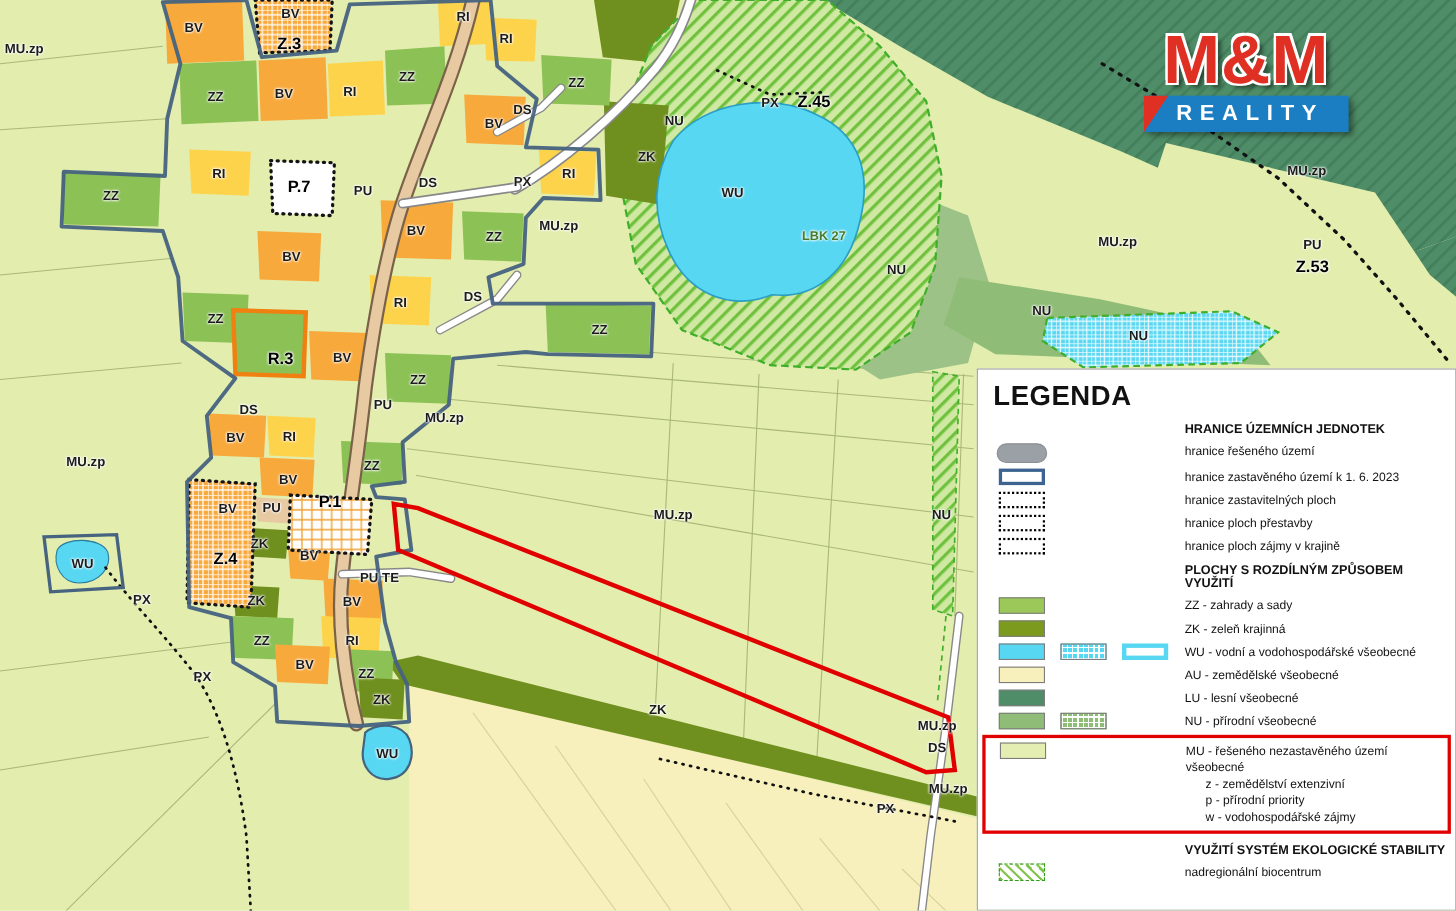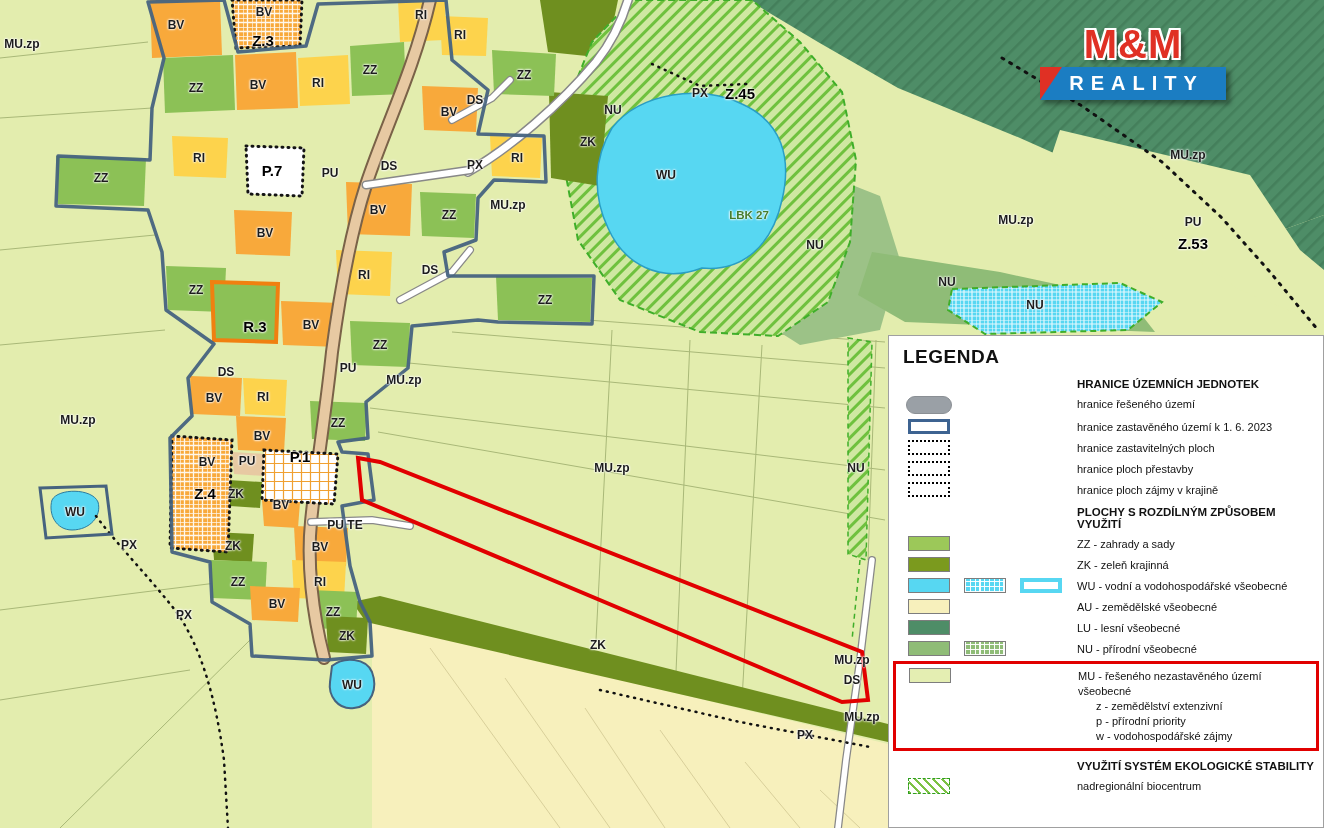--- a/index.html
+++ b/index.html
@@ -9,32 +9,32 @@
 
   
   .map-label{position:absolute;transform:translate(-50%,-50%);
     font:700 12px "Liberation Sans",sans-serif;color:#1c1c1c;white-space:nowrap;
     text-shadow:0 0 2px #fff,0 0 2px #fff,0 0 3px #fff;pointer-events:none;}
   .map-label.k-b{font-size:15px;font-weight:800;color:#000;}
   .map-label.k-g{font-size:11.5px;color:#447c2e;}
 
   
   .logo{position:absolute;left:1040px;top:26px;width:186px;text-align:center;}
-  .logo-mm{font-size:40px;font-weight:800;line-height:.92;color:#e03024;letter-spacing:1px;
+  .logo-mm{font-size:62px;font-weight:800;line-height:.92;color:#e03024;letter-spacing:1px;
     text-shadow:-2px -2px 0 #fff,2px -2px 0 #fff,-2px 2px 0 #fff,2px 2px 0 #fff,5px 5px 4px rgba(0,0,0,.45);}
   .logo-bar{position:relative;margin-top:4px;background:#1b7dc2;height:33px;display:flex;
     align-items:center;justify-content:center;box-shadow:4px 4px 5px rgba(0,0,0,.4);}
   .logo-tri{position:absolute;left:0;top:0;width:0;height:0;
     border-top:33px solid #e03024;border-right:22px solid transparent;}
   .logo-reality{position:relative;color:#fff;font-weight:700;font-size:20px;letter-spacing:7px;padding-left:7px;}
 
   
   .legend{position:absolute;left:888px;top:335px;width:436px;height:493px;background:#fff;
     border:1px solid #a0a0a0;box-sizing:border-box;padding:8px 6px 0 10px;overflow:hidden;}
-  .lg-title{font-size:19px;font-weight:800;margin:2px 0 10px 4px;letter-spacing:.5px;color:#111;}
+  .lg-title{font-size:25px;font-weight:800;margin:2px 0 10px 4px;letter-spacing:.5px;color:#111;}
   .lg-colheads{display:flex;margin:0 0 6px 2px;}
   .lg-colheads span{width:56px;text-align:center;font-size:9.5px;font-weight:700;color:#333;letter-spacing:.5px;}
   .lg-heading{font-size:11.5px;font-weight:700;color:#111;margin:9px 0 6px 178px;}
   .lg-row{display:flex;align-items:flex-start;margin:0 0 5px 2px;}
   .lg-cols{display:flex;width:176px;flex-shrink:0;}
   .lg-col{width:56px;display:flex;justify-content:center;}
   .sw{width:42px;height:15px;box-sizing:border-box;border:1px solid #7d7d7d;}
   .sw-rounded-solid{width:46px;height:18px;border-radius:9px;border:1px solid #8a8f94;}
   .sw-outline{background:#fff;border-width:3px;border-style:solid;}
   .sw-dotted{background:#fff;border:2px dotted #000;}
@@ -260,21 +260,21 @@
       <span class="map-label" style="left: 226px; top: 372px;">DS</span>
       <span class="map-label" style="left: 404px; top: 380px;">MU.zp</span>
       <span class="map-label" style="left: 214px; top: 398px;">BV</span>
       <span class="map-label" style="left: 263px; top: 397px;">RI</span>
       <span class="map-label" style="left: 338px; top: 423px;">ZZ</span>
       <span class="map-label" style="left: 78px; top: 420px;">MU.zp</span>
       <span class="map-label" style="left: 262px; top: 436px;">BV</span>
       <span class="map-label" style="left: 207px; top: 462px;">BV</span>
       <span class="map-label" style="left: 247px; top: 461px;">PU</span>
       <span class="map-label k-b" style="left: 300px; top: 456px;">P.1</span>
-      <span class="map-label k-b" style="left: 205px; top: 493px;">Z.4</span>
+      <span class="map-label k-b" style="left: 205px; top: 508px;">Z.4</span>
       <span class="map-label" style="left: 236px; top: 494px;">ZK</span>
       <span class="map-label" style="left: 612px; top: 468px;">MU.zp</span>
       <span class="map-label" style="left: 856px; top: 468px;">NU</span>
       <span class="map-label" style="left: 281px; top: 505px;">BV</span>
       <span class="map-label" style="left: 345px; top: 525px;">PU TE</span>
       <span class="map-label" style="left: 75px; top: 512px;">WU</span>
       <span class="map-label" style="left: 129px; top: 545px;">PX</span>
       <span class="map-label" style="left: 233px; top: 546px;">ZK</span>
       <span class="map-label" style="left: 320px; top: 547px;">BV</span>
       <span class="map-label" style="left: 238px; top: 582px;">ZZ</span>

